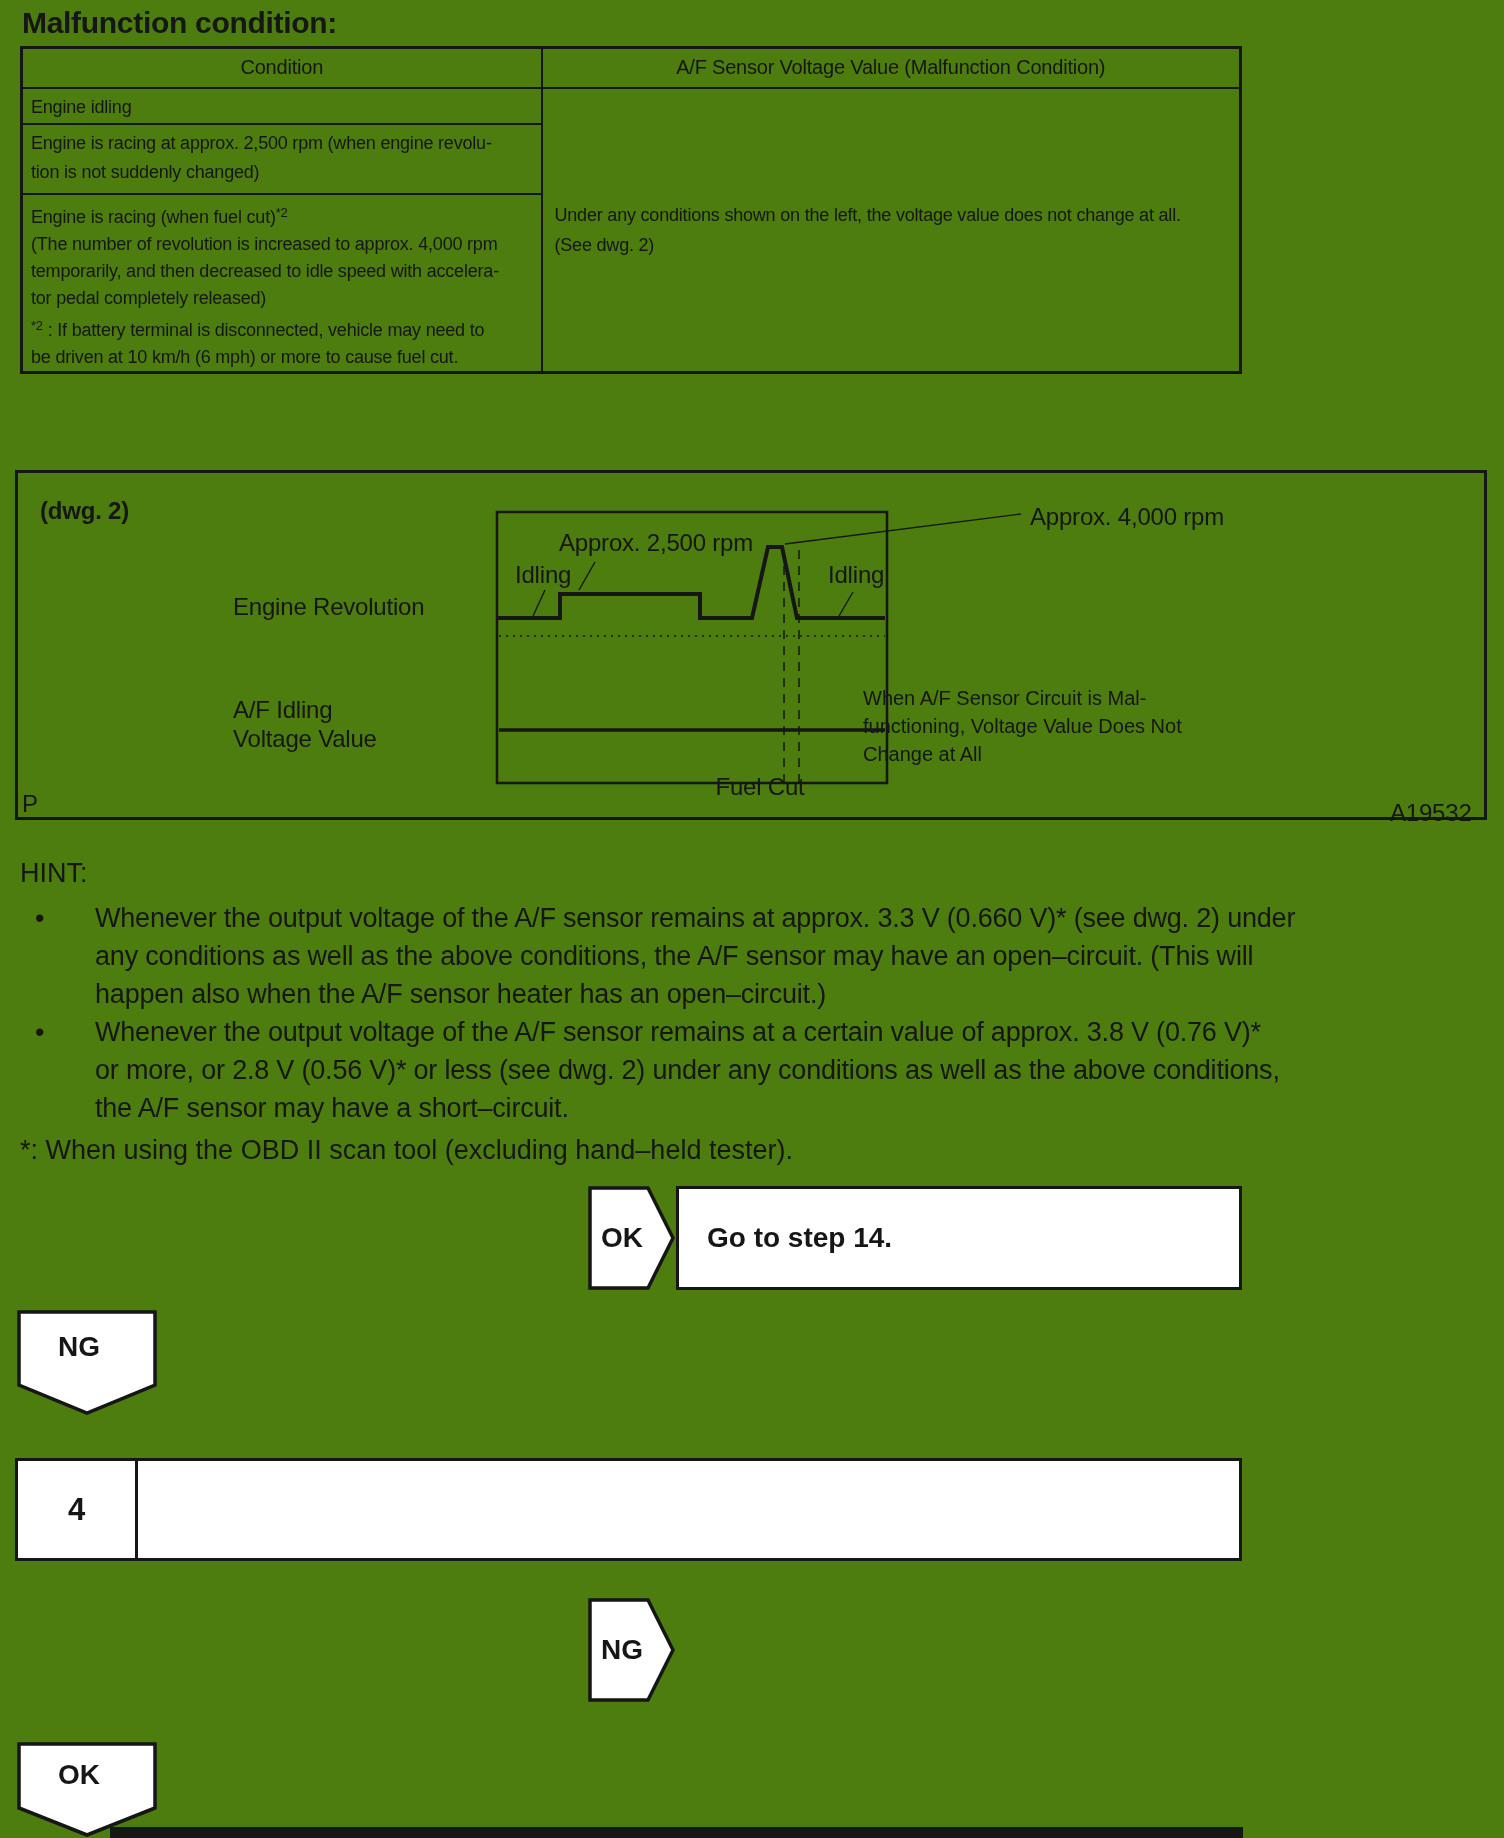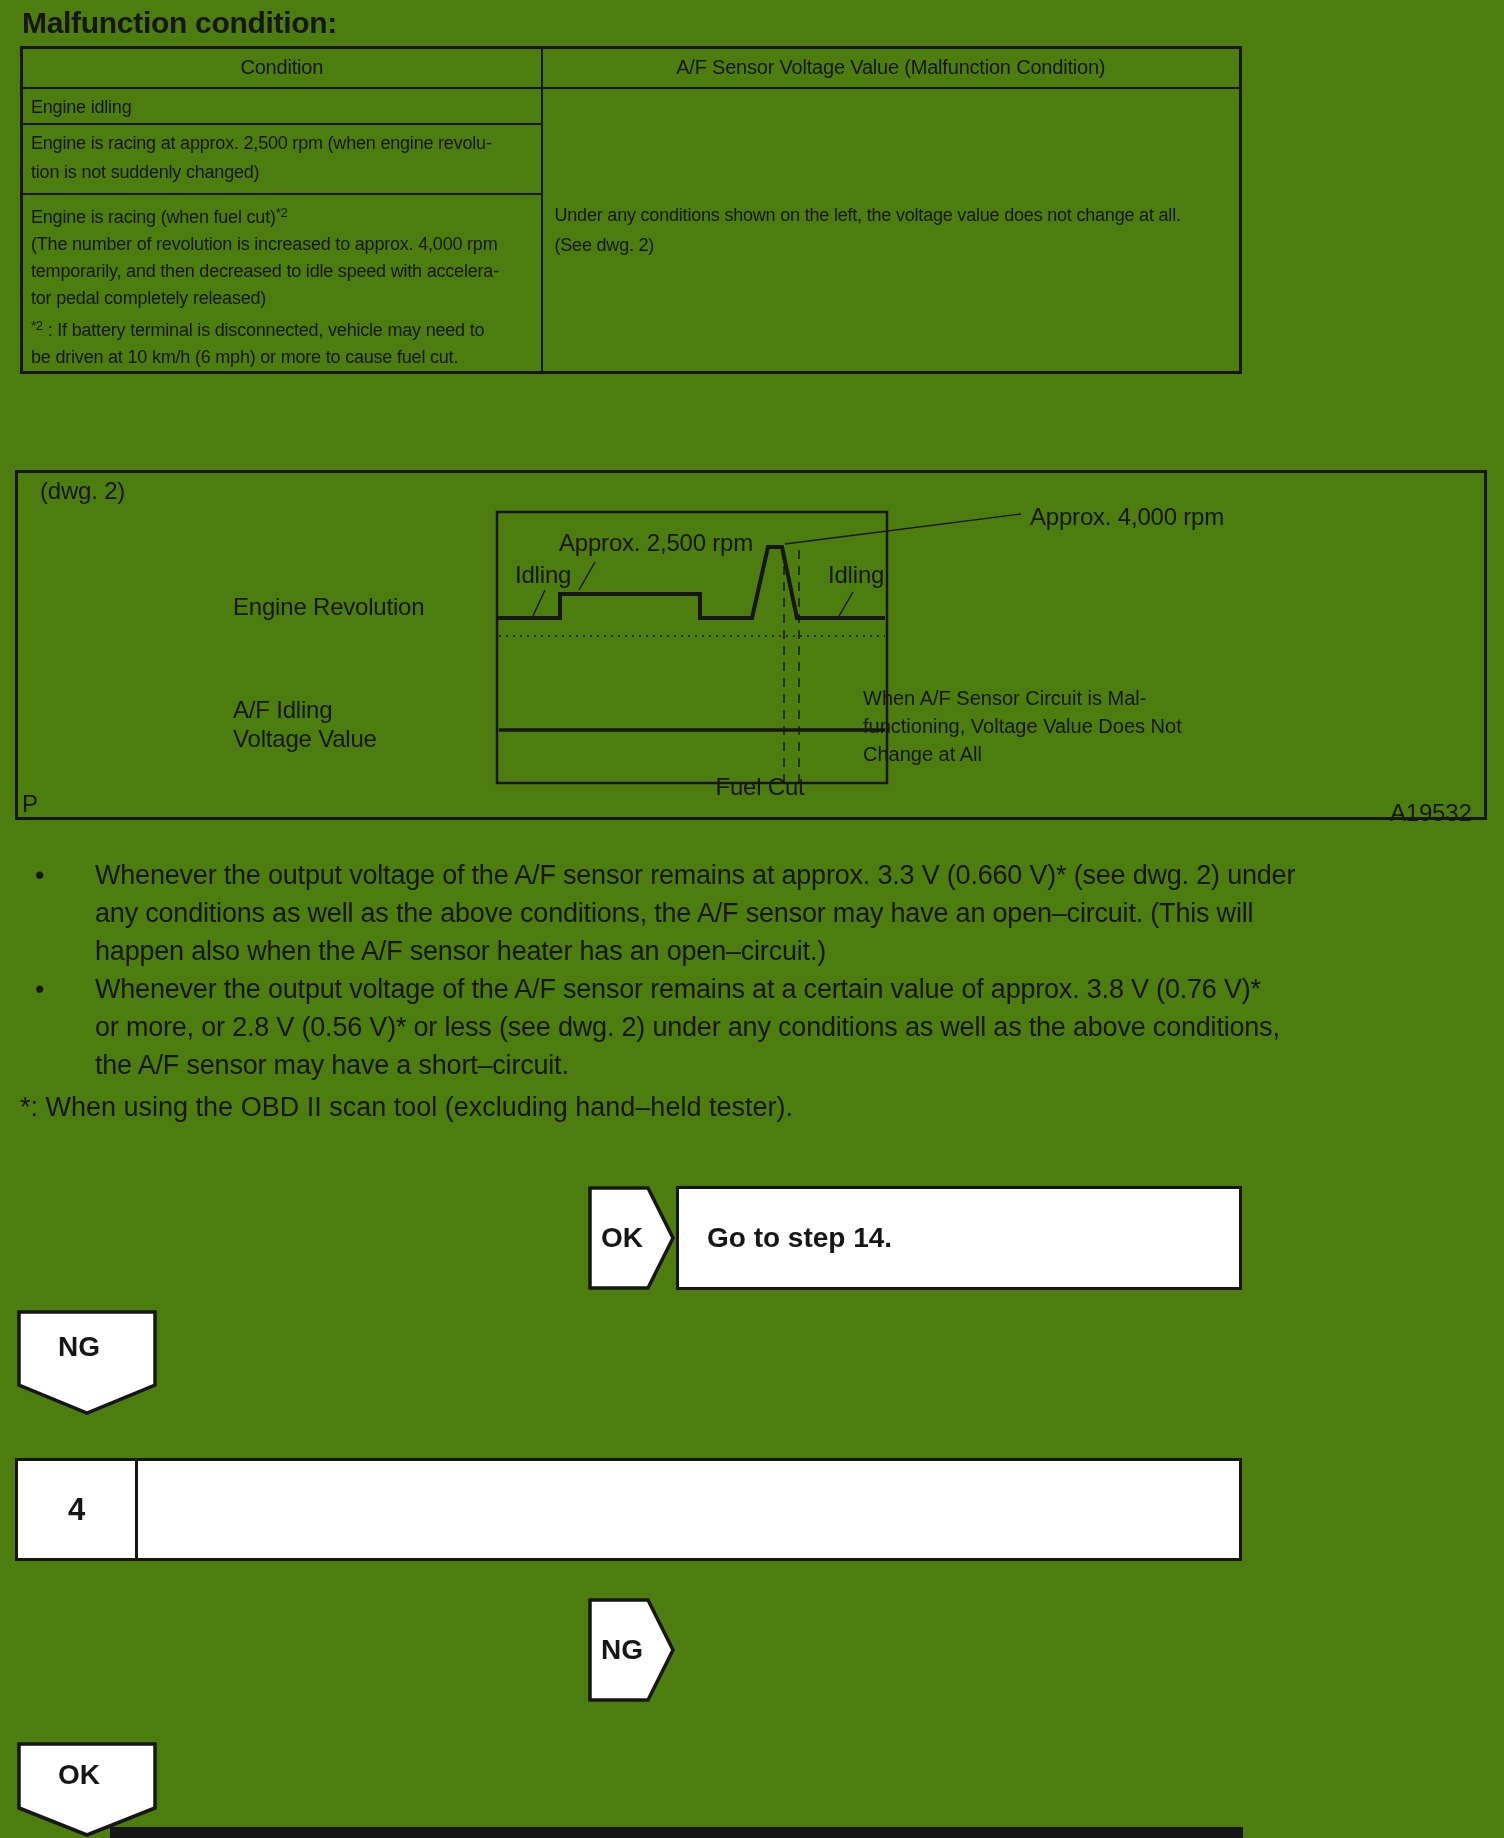--- a/index.html
+++ b/index.html
@@ -58,21 +58,21 @@
     vertical-align: 6px;
   }
 
   
   .dwg-box {
     left: 15px; top: 470px;
     width: 1472px; height: 350px;
     border: 3px solid #161616;
   }
   .dwg-box .lbl { position: absolute; font-size: 24px; white-space: nowrap; letter-spacing: -0.2px; }
-  .dwg-caption { left: 22px; top: 4px; font-size: 25px; }
+  .dwg-caption { left: 22px; top: 24px; font-size: 25px; font-weight: bold; }
   .dwg-note { position: absolute; left: 845px; top: 211px; font-size: 20px; }
   .dwg-note div { line-height: 28px; white-space: nowrap; }
   .dwg-fuelcut { left: 678px; top: 300px; width: 128px; text-align: center; }
   .dwg-pmark { left: 4px; top: 317px; font-size: 22px; }
   .dwg-figid { left: 1372px; top: 326px; font-size: 15px; }
   svg.dwg-svg { position: absolute; left: -3px; top: -3px; }
 
   
   .hint-block { left: 20px; top: 856px; width: 1474px; }
   .hint-head { font-size: 27px; line-height: 35px; margin-bottom: 8px; }
@@ -203,20 +203,21 @@
       <div>When A/F Sensor Circuit is Mal-</div>
       <div>functioning, Voltage Value Does Not</div>
       <div>Change at All</div>
     </div>
     <div class="lbl dwg-fuelcut">Fuel Cut</div>
     <div class="lbl dwg-pmark">P</div>
     <div class="lbl dwg-figid">A19532</div>
   </div>
 
   <div class="abs hint-block">
+    <div class="hint-head">HINT:</div>
     <div class="hint-row">
       <div class="hint-marker">•</div>
       <div>
         <div class="hint-line">Whenever the output voltage of the A/F sensor remains at approx. 3.3 V (0.660 V)* (see dwg. 2) under</div>
         <div class="hint-line">any conditions as well as the above conditions, the A/F sensor may have an open–circuit. (This will</div>
         <div class="hint-line">happen also when the A/F sensor heater has an open–circuit.)</div>
       </div>
     </div>
     <div class="hint-row">
       <div class="hint-marker">•</div>

